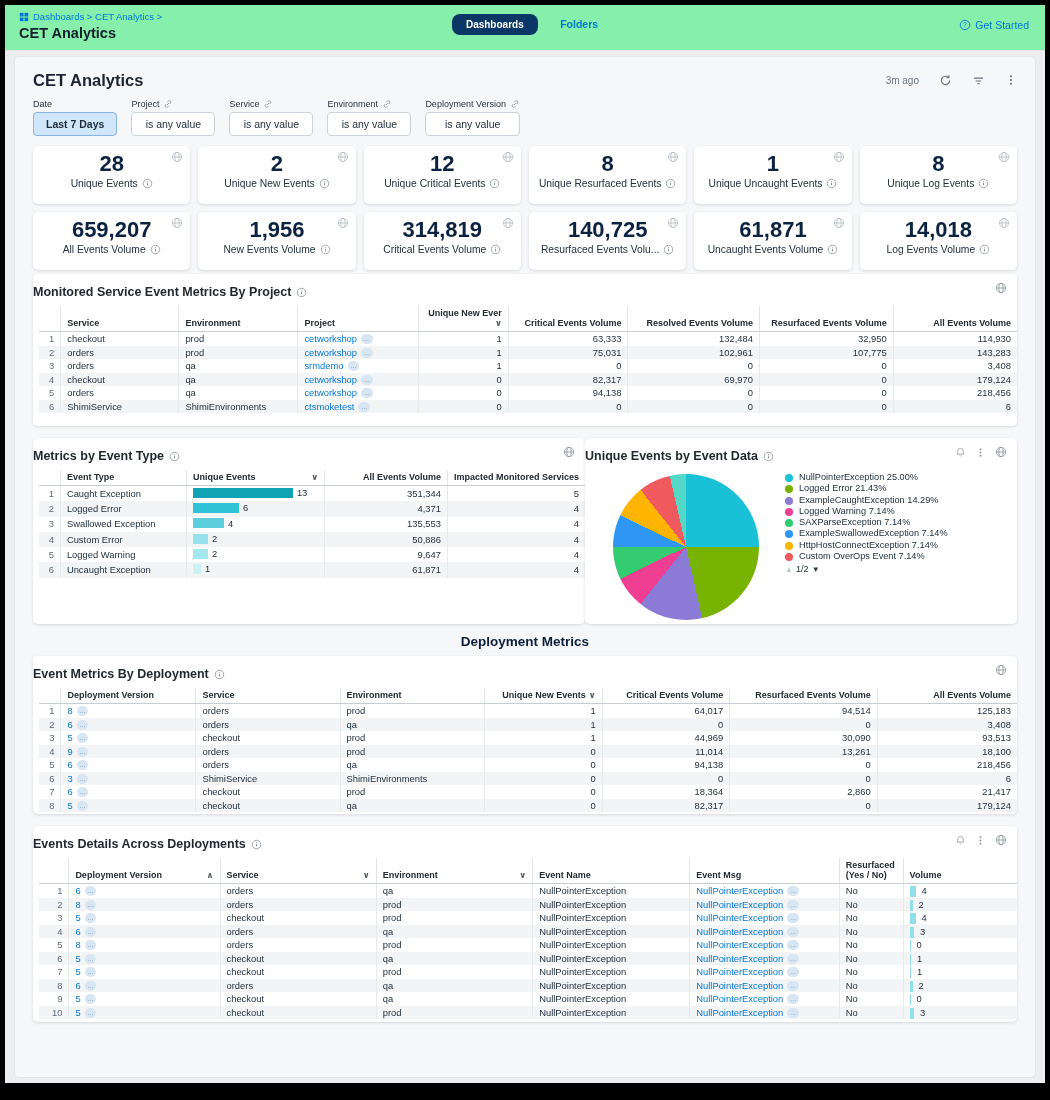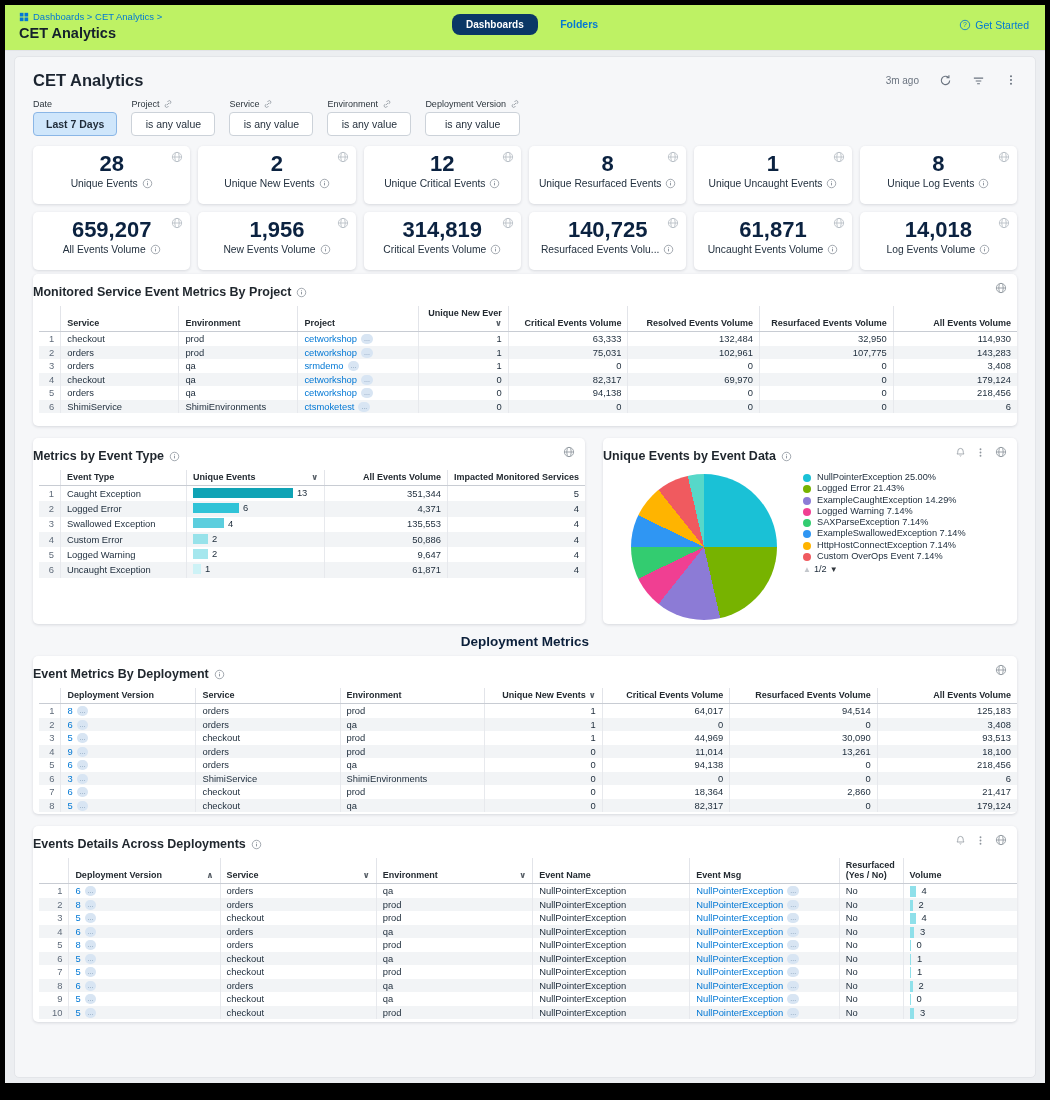--- a/index.html
+++ b/index.html
@@ -1,21 +1,21 @@
 <!DOCTYPE html>
 <html><head>
 <meta charset="utf-8">
 <style>
   * { box-sizing: border-box; margin: 0; padding: 0; }
   html,body { width:1050px; height:1100px; }
   body { background:#000; font-family:"Liberation Sans","DejaVu Sans",sans-serif; position:relative; }
   .frame { position:absolute; left:5px; top:5px; width:1040px; height:1078px; background:#eceef1; overflow:hidden; }
 
   
-  .topbar { background:#bef264; height:46px; border-bottom:1px solid #e2e4e8; position:relative; padding:6px 14px 0 14px; }
+  .topbar { background:#86efac; height:46px; border-bottom:1px solid #e2e4e8; position:relative; padding:6px 14px 0 14px; }
   .breadcrumb { font-size:9.5px; color:#0278D5; display:flex; align-items:center; gap:4px; }
   .breadcrumb .icn { color:#0278D5; display:inline-flex; }
   .page-title { font-size:14.5px; font-weight:bold; color:#14202c; margin-top:3px; }
   .tb-center { position:absolute; left:0; right:0; top:9px; text-align:center; }
   .tab-pill { display:inline-block; background:#0A3766; color:#fff; font-size:10px; font-weight:bold; padding:5px 14px; border-radius:8px; cursor:pointer; }
   .tab-link { display:inline-block; color:#0278D5; font-size:10.5px; font-weight:bold; margin-left:18px; cursor:pointer; }
   .tb-right { position:absolute; right:16px; top:14px; font-size:10.5px; color:#0278D5; display:flex; align-items:center; gap:4px; cursor:pointer; }
 
   
   .dash { margin:5px 9px; height:1022px; background:#f6f7f9; border:1px solid #e3e5e9; border-radius:5px; padding:10px 12px 12px; position:relative; }
@@ -56,21 +56,21 @@
   .dtable td { font-size:9.4px; color:#1c2b3a; height:13.5px; line-height:13.5px; padding:0 6px; border-left:1px solid #e7e9ed; white-space:nowrap; overflow:hidden; }
   .dtable tr.even td { background:#f2f4f6; }
   .dtable td.num, .dtable th.num { text-align:right; }
   .dtable a { color:#0278D5; text-decoration:none; cursor:pointer; }
   .pill { display:inline-block; background:#d8e5f3; color:#7f98b5; border-radius:5px; font-size:7px; line-height:8px; padding:1px 3px; margin-left:4px; vertical-align:1px; }
   .sortg { float:right; color:#565e66; font-size:8.5px; margin-left:3px; }
   .barwrap { display:inline-flex; align-items:center; gap:4px; }
   .hbar { height:10px; display:inline-block; }
   .vbar { display:inline-block; background:#8fe0ea; height:11px; vertical-align:middle; margin-right:6px; }
 
-  .two-col { display:flex; gap:18px; margin:12px 6px 0; }
+  .two-col { display:flex; gap:0; margin:12px 6px 0; }
   .two-col .card { margin:0; }
   .col-left { flex:0 0 552px; height:186px; }
   .col-right { flex:1; height:186px; }
 
   
   .pie-body { display:flex; padding:2px 10px 0 28px; }
   .pie { width:146px; height:146px; border-radius:50%; flex:none; margin-top:2px; }
   .legend { margin-left:26px; width:205px; }
   .lg-item { display:flex; margin-bottom:0; }
   .lg-dot { width:8px; height:8px; border-radius:50%; flex:none; margin:2px 6px 0 0; }

